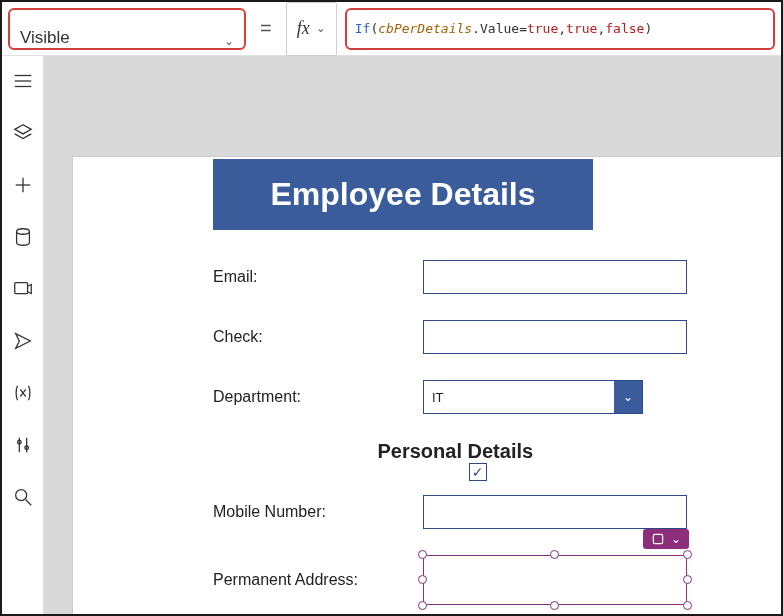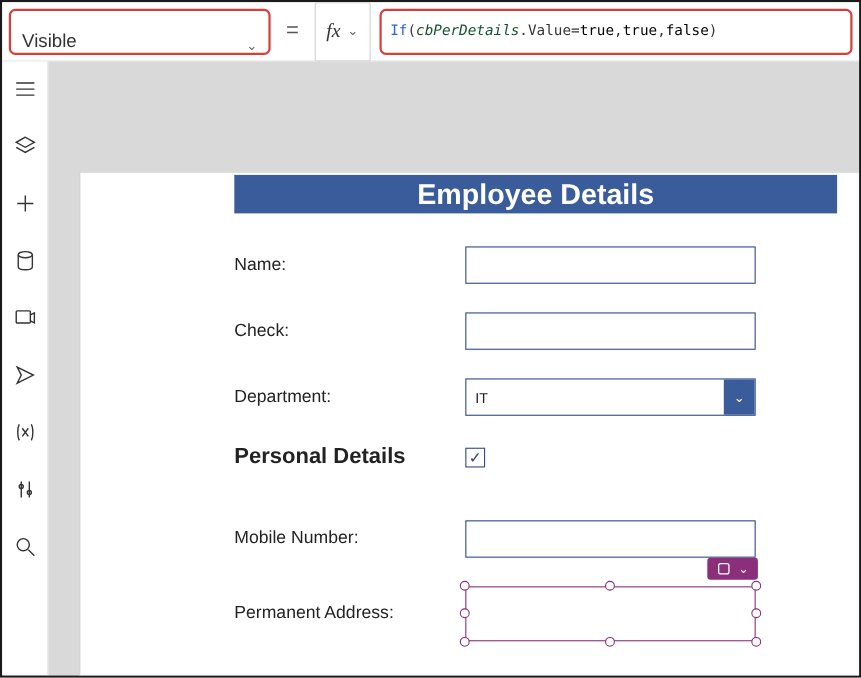--- a/index.html
+++ b/index.html
@@ -10,46 +10,46 @@
     .property-select { width: 238px; height: 42px; border: 2px solid #d43f3a; border-radius: 6px; display: flex; align-items: flex-end; padding: 0 10px; justify-content: space-between; font-size: 17px; color: #333; }
     .chev { font-size: 12px; color: #666; }
 
     .equals { font-size: 20px; color: #555; padding: 0 6px; }
 
     .fx-box { display: flex; align-items: center; height: 54px; border: 1px solid #d0d0d0; border-radius: 2px; padding: 0 10px; font-style: italic; font-family: "Segoe UI", serif; font-size: 18px; color: #333; gap: 6px; }
     .fx-box .chev { font-style: normal; }
 
     .formula-box { flex: 1; height: 42px; border: 2px solid #d43f3a; border-radius: 6px; display: flex; align-items: center; padding: 0 8px; font-family: Consolas, monospace; font-size: 13px; white-space: nowrap; overflow: hidden; }
     .tk-fn   { color: #3061d6; }
-    .tk-id   { color: #14532d; font-style: italic; }
+    .tk-id   { color: #a16207; font-style: italic; }
     .tk-dot  { color: #333; }
     .tk-prop { color: #333; }
-    .tk-bool { color: #000000; }
+    .tk-bool { color: #b91c1c; }
 
     .main { display: flex; height: calc(616px - 58px); }
 
     .sidebar { width: 42px; background: #fff; border-right: 1px solid #e0e0e0; display: flex; flex-direction: column; align-items: center; padding-top: 14px; gap: 30px; color: #333; }
     .sidebar .ico { width: 22px; height: 22px; display: flex; align-items: center; justify-content: center; }
     .sidebar svg { stroke: #333; fill: none; stroke-width: 1.4; }
 
     .canvas-wrap { flex: 1; background: #d9d9d9; padding-top: 100px; padding-left: 28px; overflow: hidden; }
     .canvas { background: #fff; width: 720px; height: 500px; border-top: 1px solid #ccc; border-left: 1px solid #ccc; padding: 0; }
 
-    .banner { background: #3a5c9a; color: #fff; text-align: center; font-weight: 700; font-size: 26px; padding: 2px 0; margin: 0 auto; width: 548px; margin-left: 140px; margin-top: 2px; }
+    .banner { background: #3a5c9a; color: #fff; text-align: center; font-weight: 700; font-size: 32px; padding: 17px 0; margin: 0 auto; width: 380px; margin-left: 140px; margin-top: 2px; }
 
     .form-area { padding: 30px 40px 0 140px; }
 
     .row { display: flex; align-items: center; margin-bottom: 26px; }
     .lbl { width: 210px; font-size: 16px; color: #222; }
     .inp { width: 264px; height: 34px; border: 1.5px solid #2d4a86; background: #fff; }
 
-    .dept-select { width: 264px; height: 34px; border: 1.5px solid #2d4a86; display: flex; align-items: center; justify-content: space-between; padding-left: 8px; font-size: 13px; color: #222; }
+    .dept-select { width: 220px; height: 34px; border: 1.5px solid #2d4a86; display: flex; align-items: center; justify-content: space-between; padding-left: 8px; font-size: 13px; color: #222; }
     .dept-arrow { width: 28px; height: 100%; background: #3a5c9a; color: #fff; display: flex; align-items: center; justify-content: center; font-size: 12px; }
 
-    .section-row { display: flex; align-items: center; margin-bottom: 46px; margin-top: 8px; }
+    .section-row { display: flex; align-items: center; margin-bottom: 14px; margin-top: 8px; flex-direction: column; }
     .section-title { font-weight: 700; font-size: 20px; color: #222; width: 210px; }
     .chk { width: 18px; height: 18px; border: 1.5px solid #2d4a86; display: inline-flex; align-items: center; justify-content: center; margin-right: 10px; color: #2d4a86; font-size: 14px; }
     .chk-label { font-size: 14.5px; color: #222; }
 
     .sel-wrap { position: relative; width: 264px; height: 50px; }
     .sel-box { position: absolute; inset: 0; border: 1.5px solid #8b2f7a; background: #fff; }
     .handle { position: absolute; width: 9px; height: 9px; background: #fff; border: 1.5px solid #8b2f7a; border-radius: 50%; }
     .h-tl { top: -5px; left: -5px; } .h-tm { top: -5px; left: calc(50% - 5px); } .h-tr { top: -5px; right: -5px; }
     .h-ml { top: calc(50% - 5px); left: -5px; } .h-mr { top: calc(50% - 5px); right: -5px; }
     .h-bl { bottom: -5px; left: -5px; } .h-bm { bottom: -5px; left: calc(50% - 5px); } .h-br { bottom: -5px; right: -5px; }
@@ -146,21 +146,21 @@
       </div>
   </div>
 
   <div class="canvas-wrap">
     <div class="canvas">
       <div class="banner">Employee Details</div>
 
       <div class="form-area">
 
         <div class="row">
-          <div class="lbl">Name:</div>
+          <div class="lbl">Email:</div>
           <div class="inp"></div>
         </div>
 
         <div class="row">
           <div class="lbl">Check:</div>
           <div class="inp"></div>
         </div>
 
         <div class="row">
           <div class="lbl">Department:</div>

